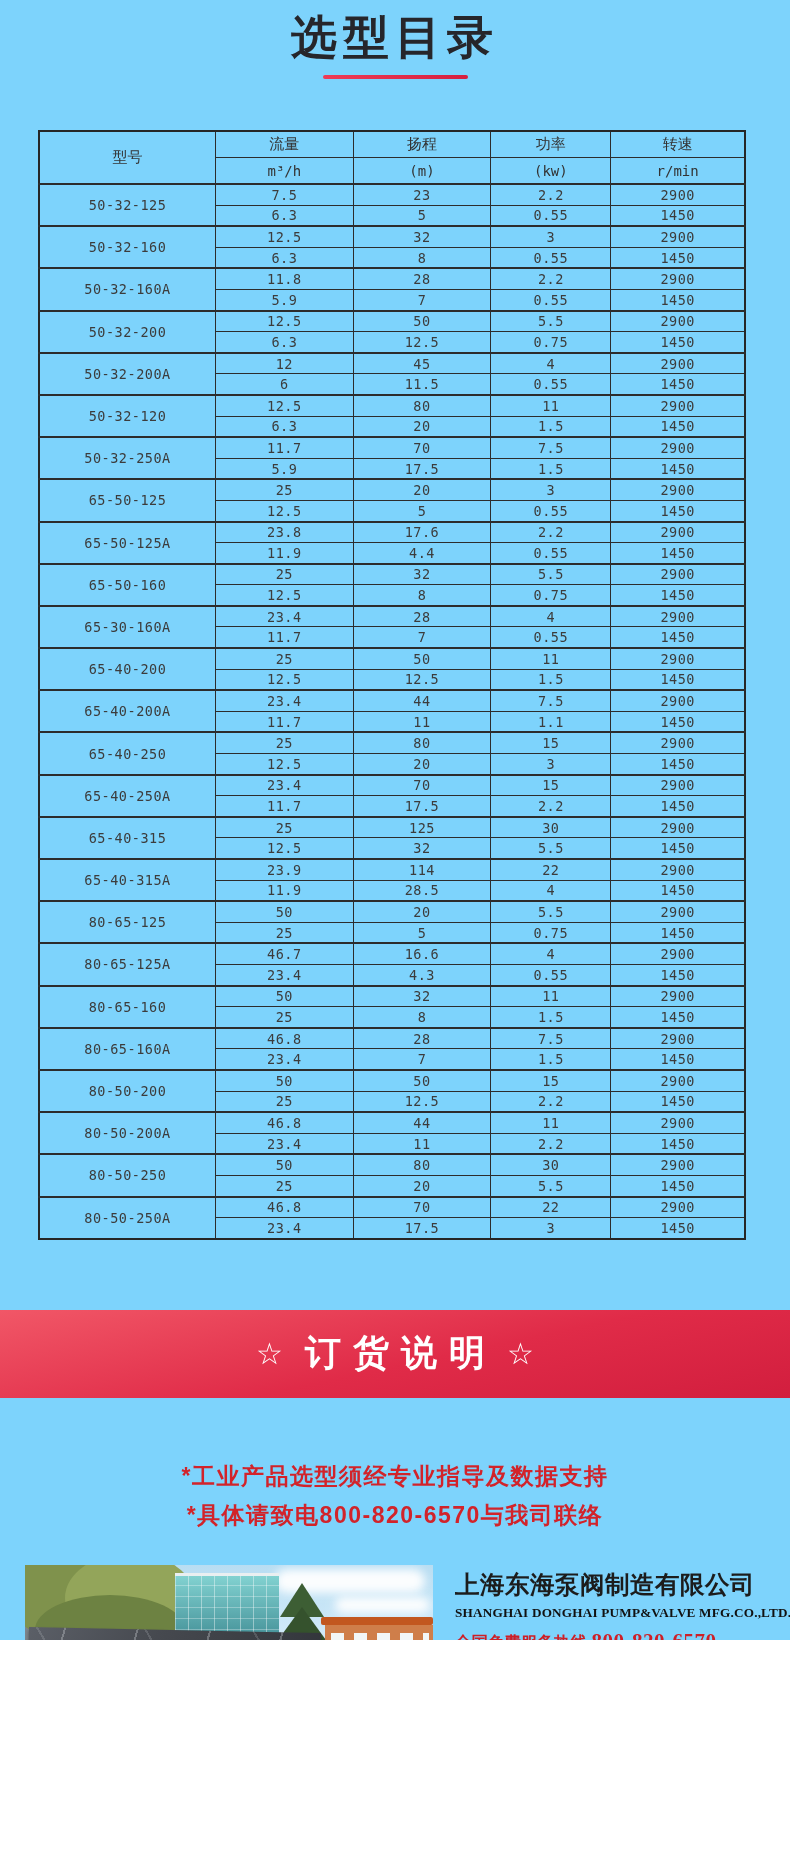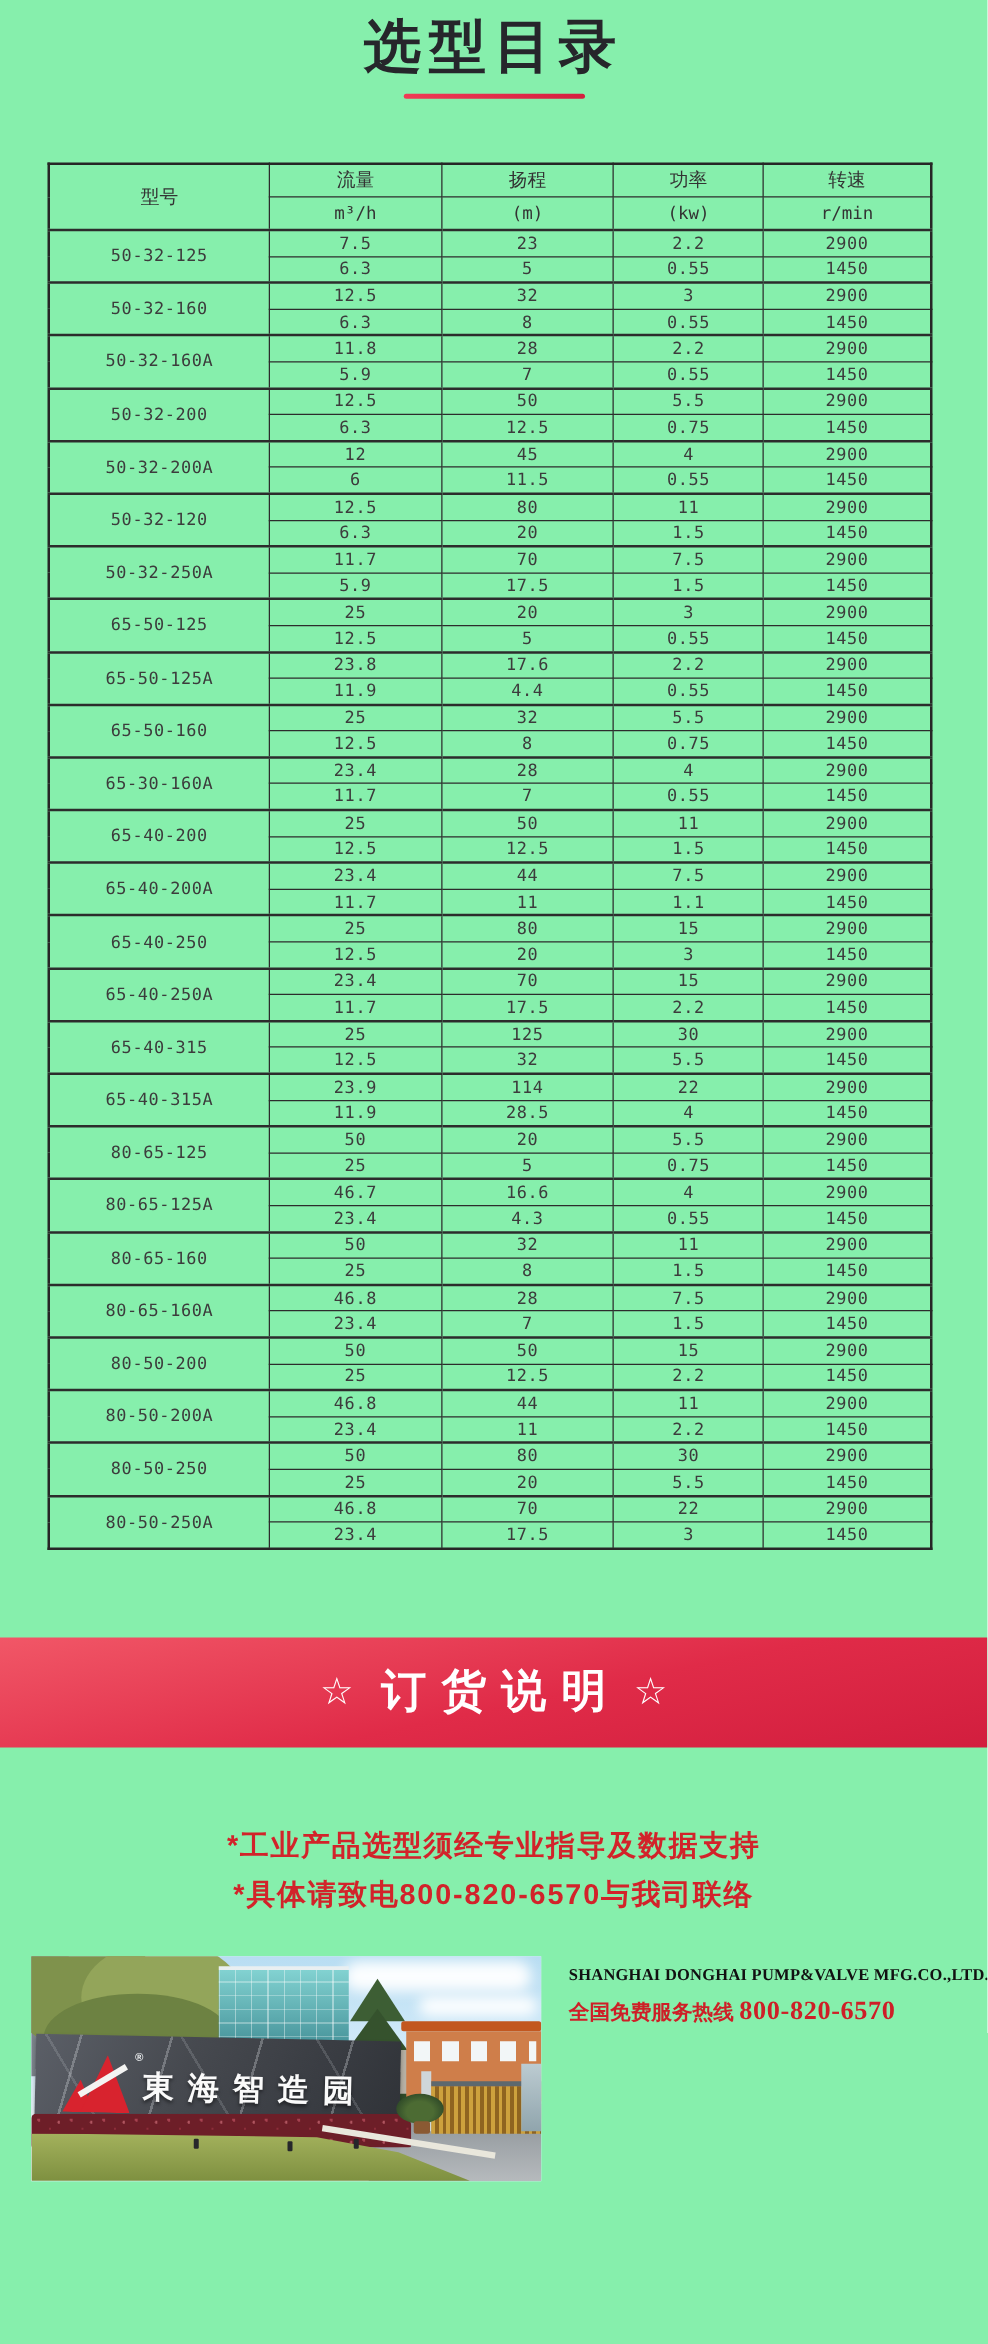--- a/index.html
+++ b/index.html
@@ -1,17 +1,17 @@
 <!DOCTYPE html>
 <html><head>
 <meta charset="utf-8">
 <style>
   html,body{margin:0;padding:0;background:#ffffff;}
   body{width:790px;font-family:"Liberation Sans","DejaVu Sans",sans-serif;}
-  .page{position:relative;width:790px;height:1875px;overflow:hidden;background:#86efac;}
+  .page{position:relative;width:790px;height:1640px;overflow:hidden;background:#7dd3fc;}
 
   
   .hdr{padding-top:12px;text-align:center;}
   .title{margin:0;font-size:46px;line-height:50px;font-weight:700;letter-spacing:6px;color:#26262b;}
   .title-bar{width:145px;height:4px;margin:13px auto 0 auto;border-radius:2px;
     background:linear-gradient(90deg,#ef3b55,#d51f3f);}
 
   
   table.sel{border-collapse:collapse;table-layout:fixed;width:708px;margin:51px 0 0 38px;padding-left:37px;}
   table.sel col.c0{width:25%}table.sel col.c1{width:19.5%}table.sel col.c2{width:19.5%}
@@ -522,20 +522,21 @@
       <div class="curb"></div>
       <div class="lawn"></div>
       <div class="bollard" style="left:130px;top:146px;"></div>
       <div class="bollard" style="left:205px;top:148px;"></div>
       <div class="bollard" style="left:258px;top:146px;"></div>
       <div class="plant"></div>
       <div class="pot"></div>
     </div>
 
     <div class="company-info">
+      <div class="cname-cn">上海东海泵阀制造有限公司</div>
       <div class="cname-en">SHANGHAI DONGHAI PUMP&amp;VALVE MFG.CO.,LTD.</div>
       <div class="hotline">
         <span class="hl-label">全国免费服务热线</span>
         <span class="hl-num">800-820-6570</span>
       </div>
     </div>
 
   </div>
 </div>
 

